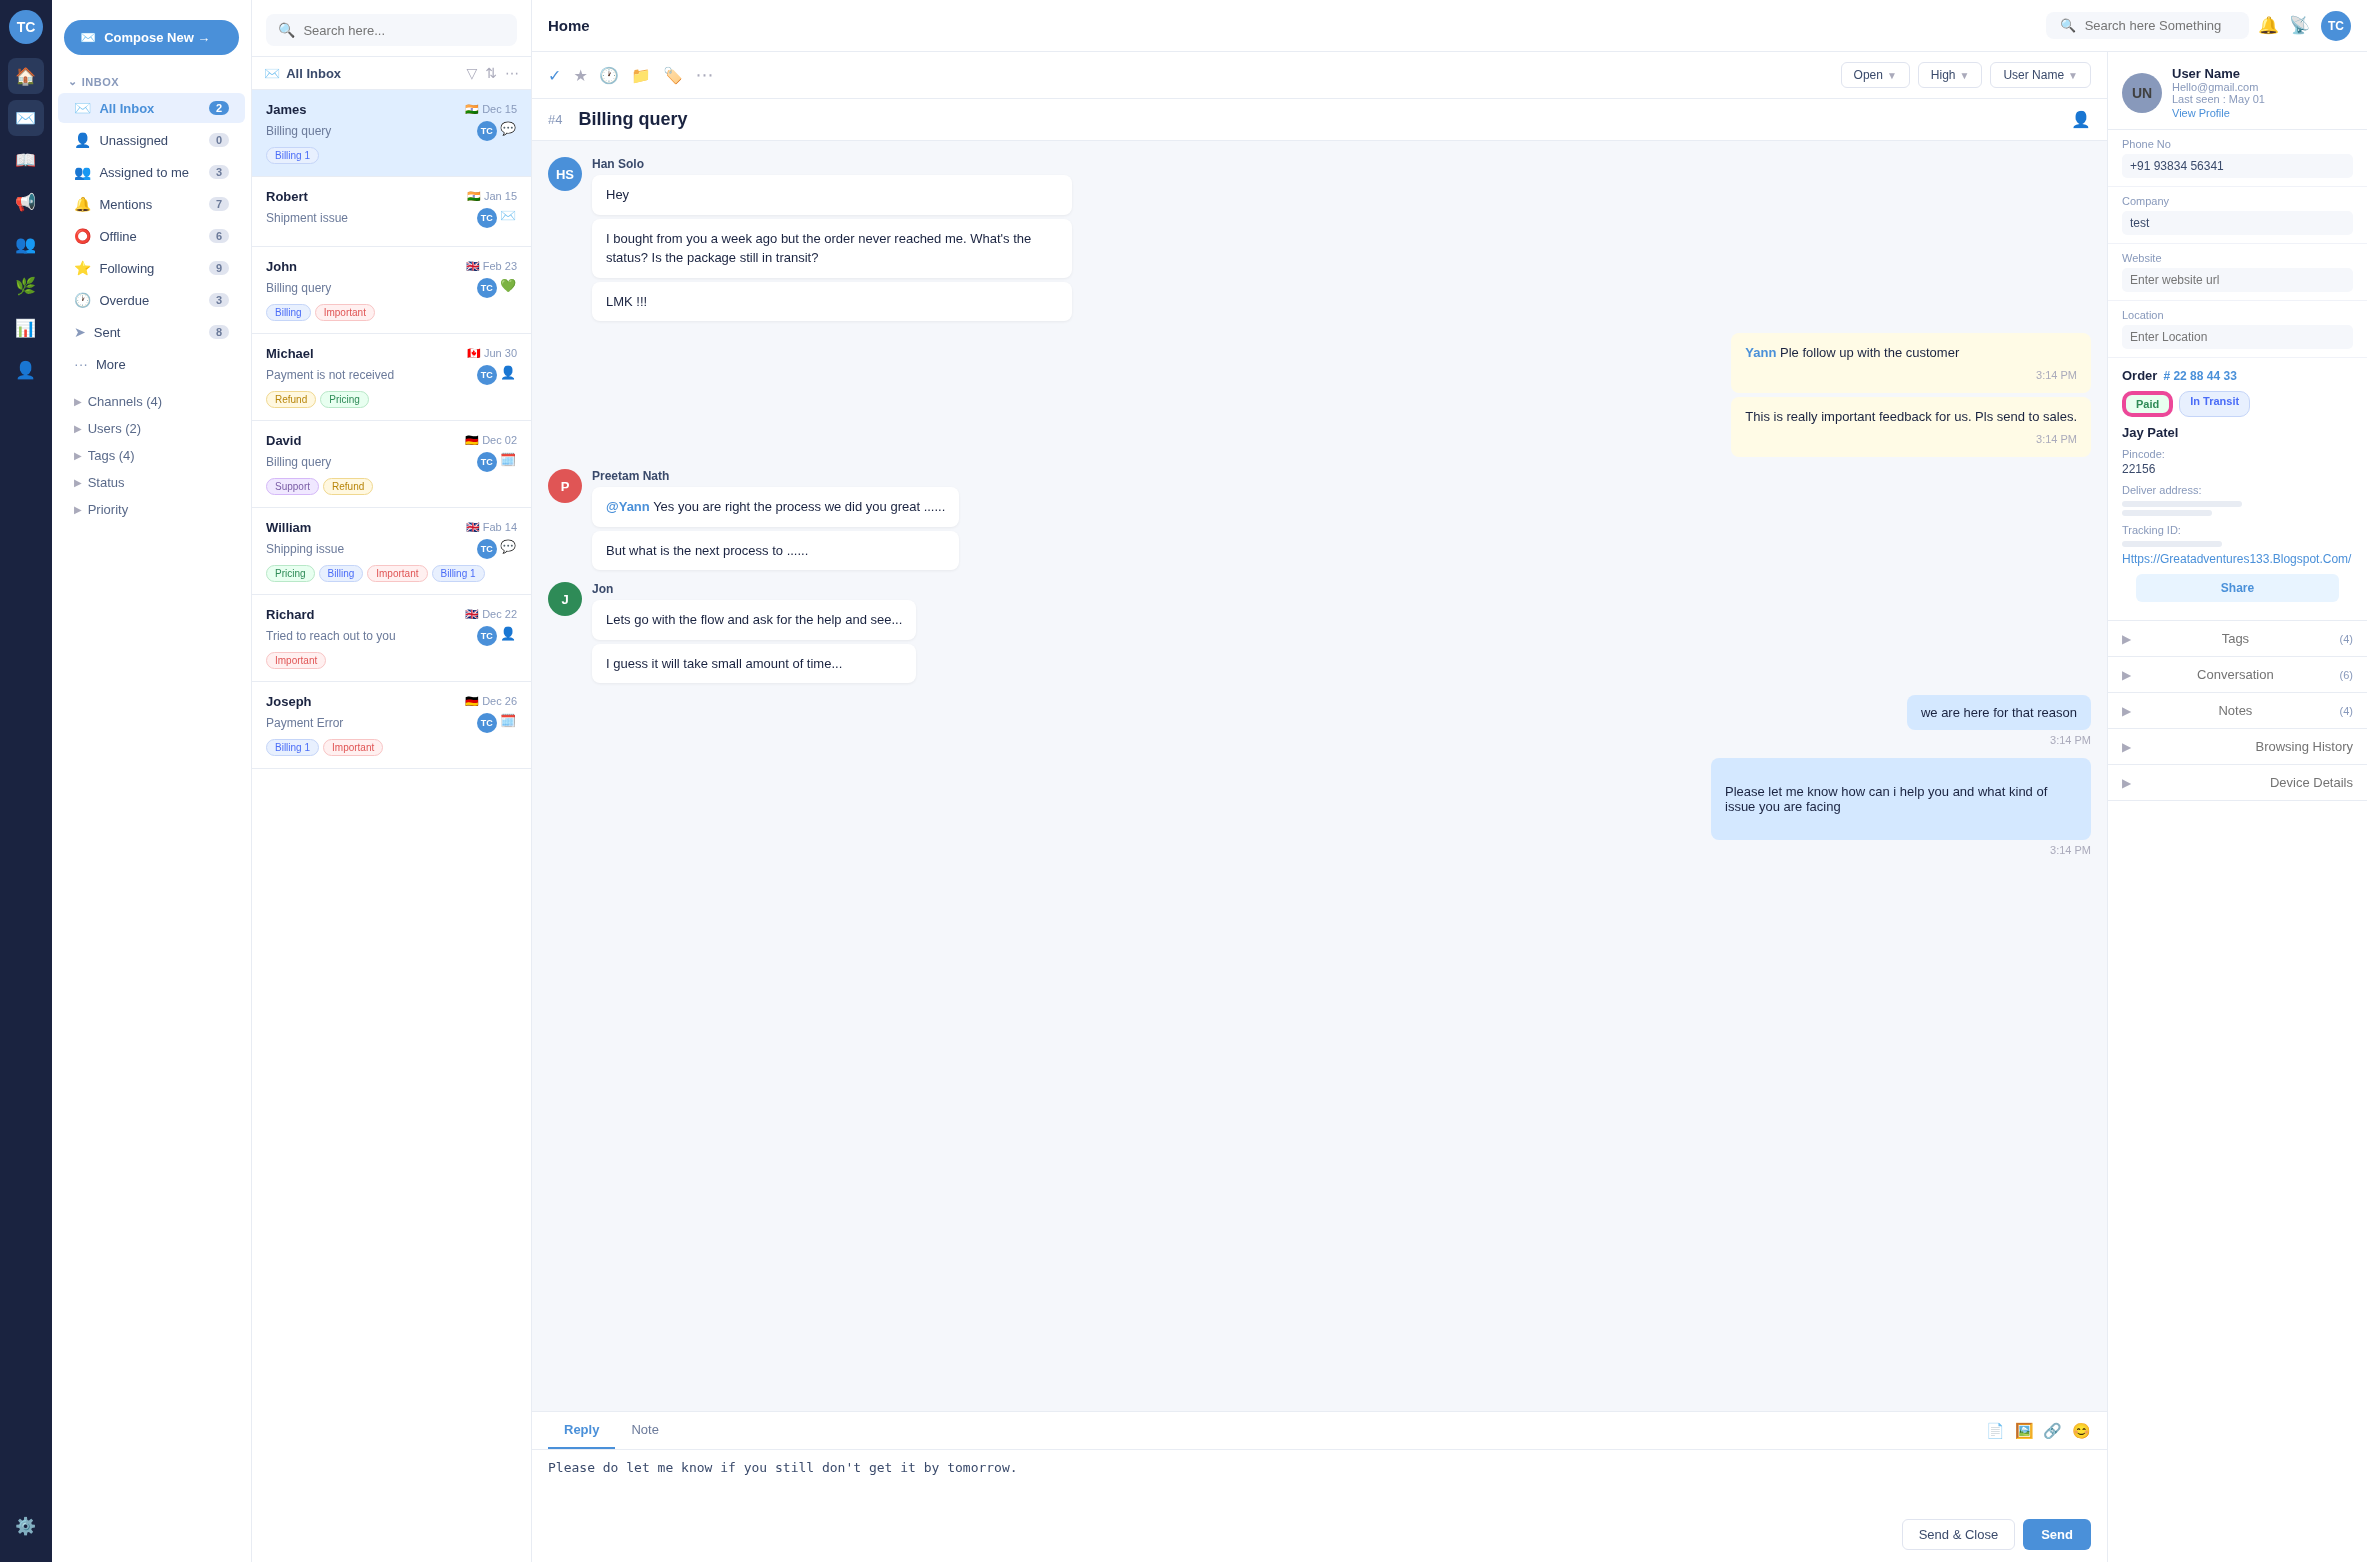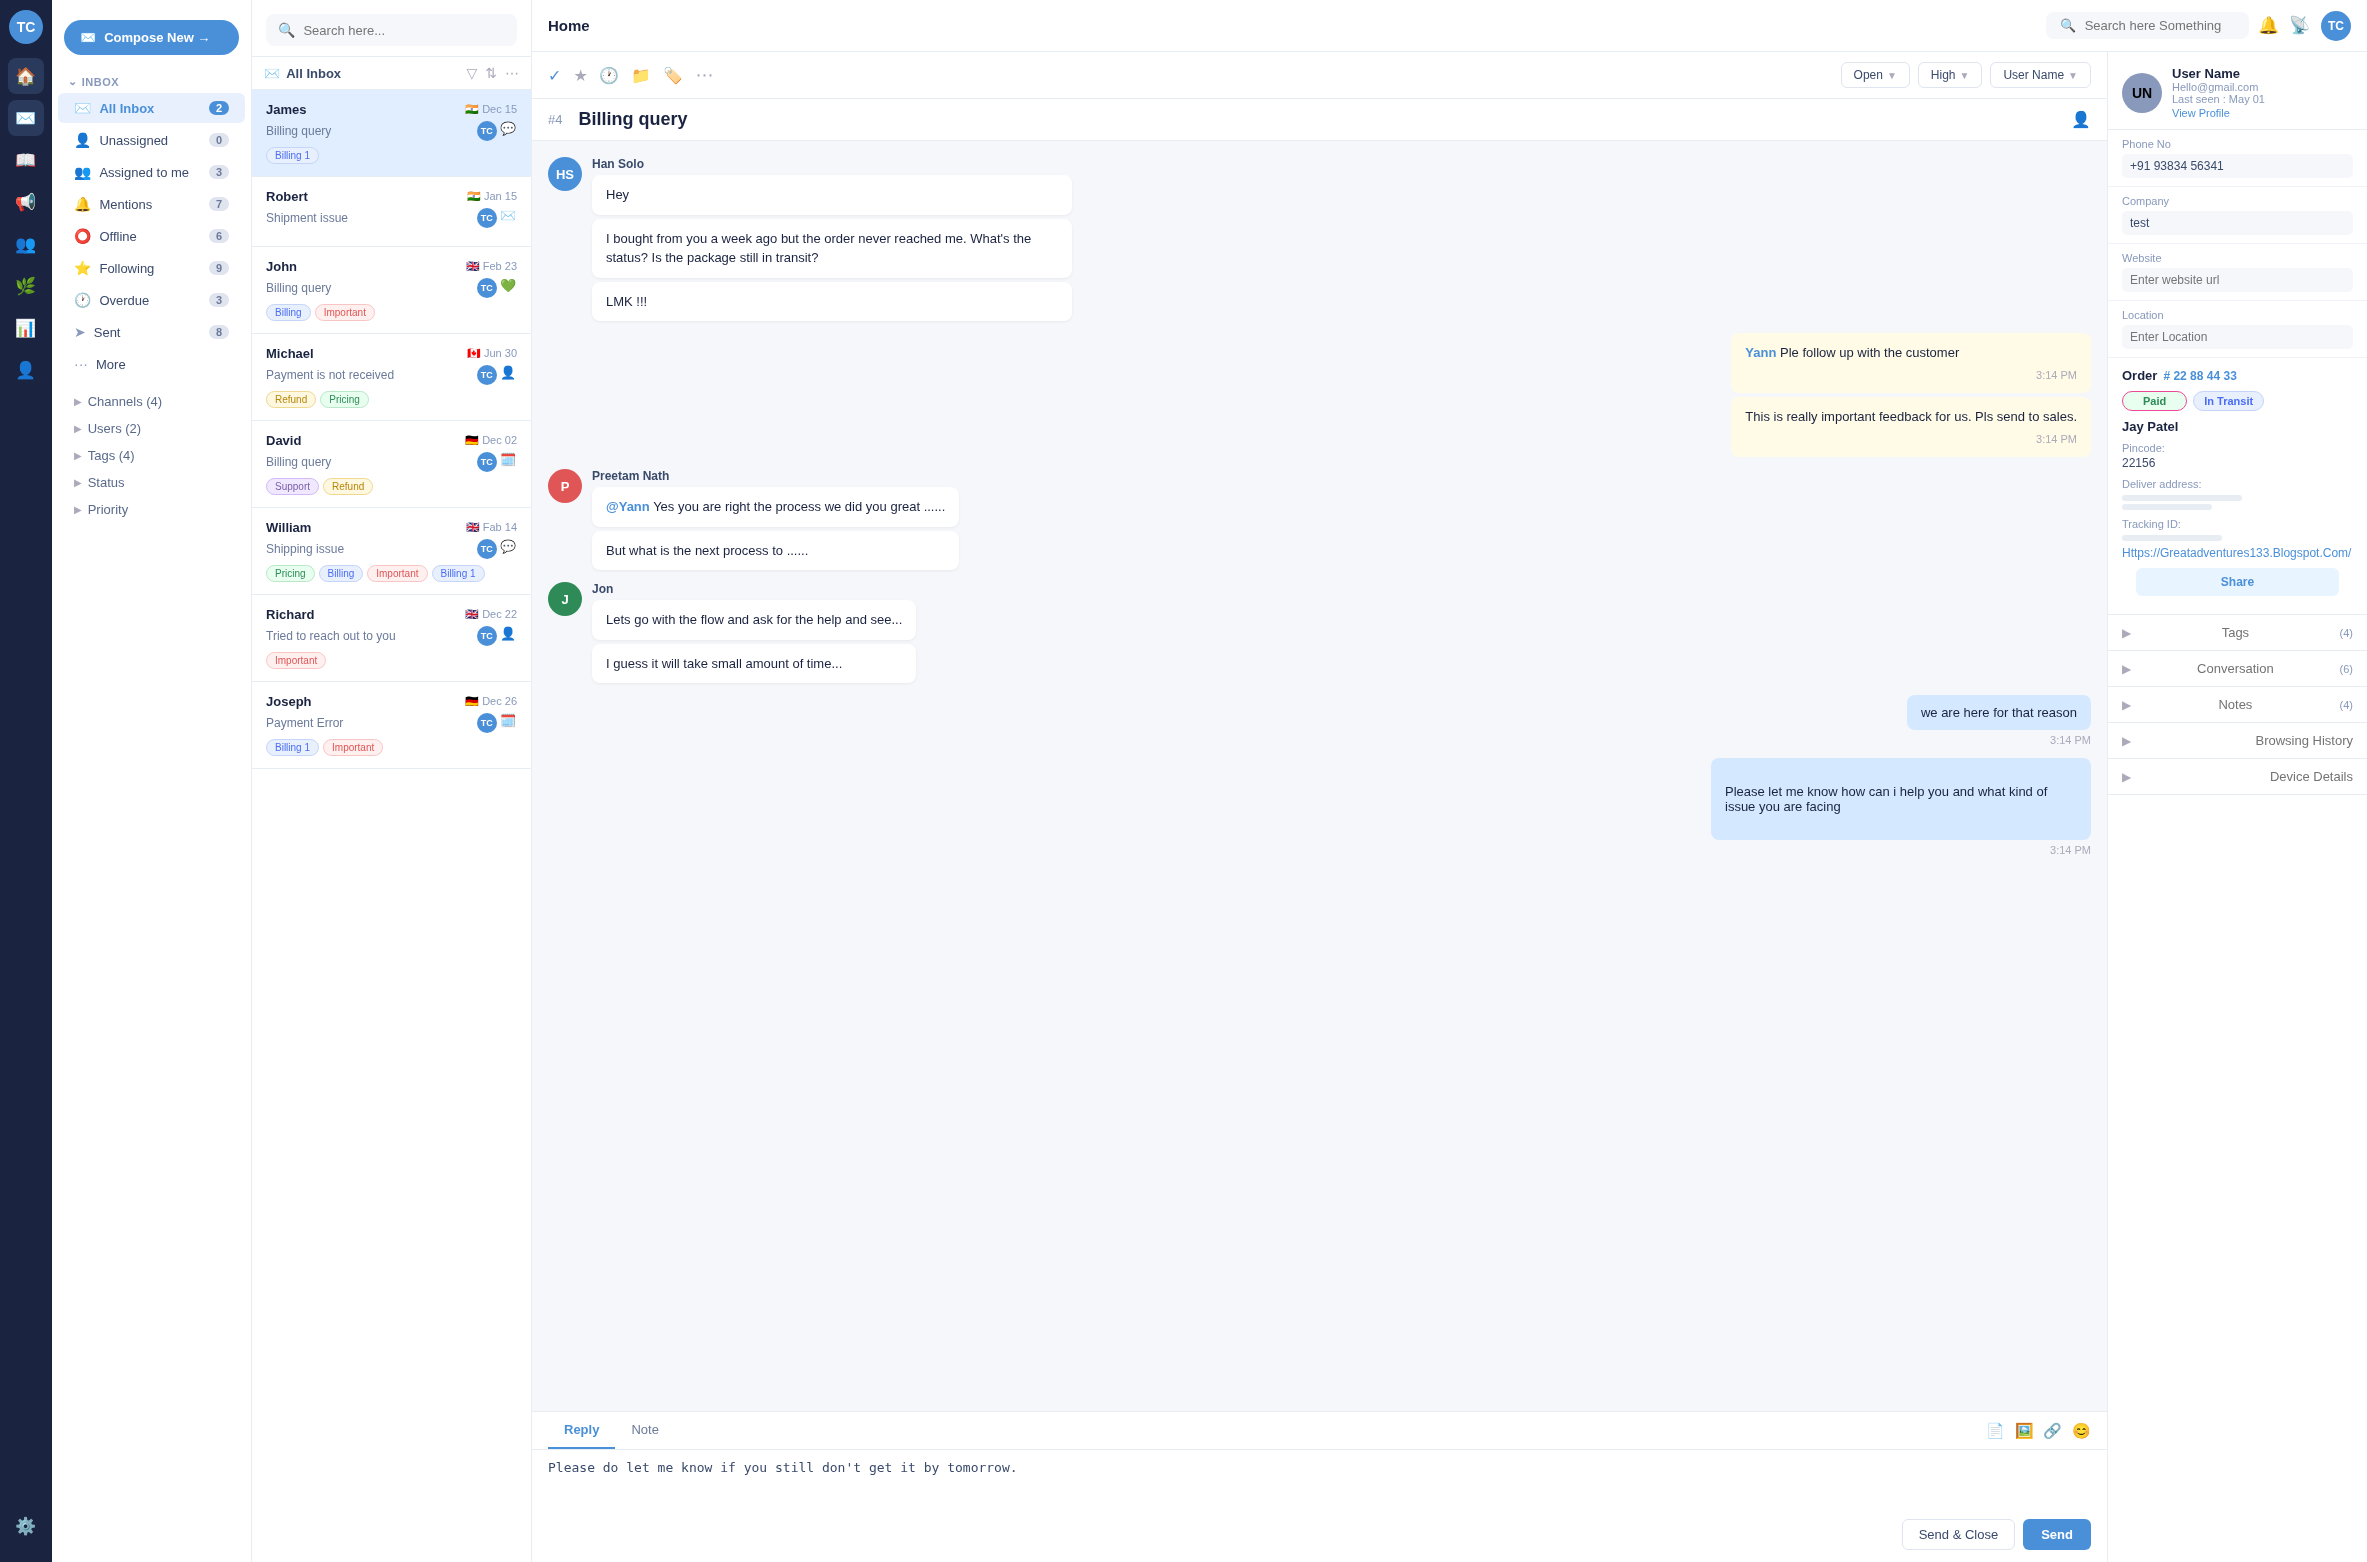--- a/index.html
+++ b/index.html
@@ -78,33 +78,33 @@
     .reply-input { font-size: 13px; color: #3a4a6b; outline: none; min-height: 40px; width: 100%; border: none; resize: none; background: transparent; }
     .reply-footer { display: flex; align-items: center; justify-content: space-between; padding: 8px 16px 12px; }
     .reply-tools { display: flex; gap: 10px; color: #aab; font-size: 16px; }
     .reply-buttons { display: flex; gap: 8px; }
     .btn-secondary { padding: 7px 16px; border: 1px solid #e0e4ef; border-radius: 6px; font-size: 13px; color: #3a4a6b; cursor: pointer; background: #fff; font-weight: 500; }
     .btn-primary { padding: 7px 18px; border: none; border-radius: 6px; font-size: 13px; color: white; cursor: pointer; background: #4a90d9; font-weight: 600; }
 
     
     .right-panel { width: 260px; background: #fff; border-left: 1px solid #e8ecf3; overflow-y: auto; flex-shrink: 0; }
     .rp-header { padding: 14px 14px 10px; display: flex; align-items: center; gap: 10px; border-bottom: 1px solid #e8ecf3; }
-    .rp-avatar { width: 40px; height: 40px; border-radius: 50%; background: #8899bb; display: flex; align-items: center; justify-content: center; color: #000000; font-weight: 700; font-size: 14px; flex-shrink: 0; }
+    .rp-avatar { width: 40px; height: 40px; border-radius: 50%; background: #8899bb; display: flex; align-items: center; justify-content: center; color: #404040; font-weight: 700; font-size: 14px; flex-shrink: 0; }
     .rp-user-name { font-weight: 700; font-size: 13px; color: #1a2340; }
     .rp-user-email { font-size: 11px; color: #8899bb; }
     .rp-user-seen { font-size: 11px; color: #8899bb; }
     .rp-view-profile { font-size: 11px; color: #4a90d9; cursor: pointer; margin-top: 2px; display: block; }
     .rp-field { padding: 8px 14px; border-bottom: 1px solid #f0f2f8; }
     .rp-field-label { font-size: 11px; color: #8899bb; margin-bottom: 4px; font-weight: 500; }
     .rp-field-value { font-size: 12px; color: #3a4a6b; background: #f5f7fb; border-radius: 5px; padding: 5px 8px; }
     .rp-order { padding: 10px 14px; border-bottom: 1px solid #e8ecf3; }
     .rp-order-title { font-size: 13px; font-weight: 700; color: #1a2340; margin-bottom: 8px; display: flex; align-items: center; gap: 6px; }
     .rp-order-num { color: #4a90d9; font-size: 12px; }
     .rp-order-tags { display: flex; gap: 6px; margin-bottom: 8px; }
-    .tag-paid { background: #e8fff0; color: #2e8b57; border: 1px solid #ec4899; padding: 3px 20px; border-radius: 10px; font-size: 11px; font-weight: 600; }
+    .tag-paid { background: #e8fff0; color: #2e8b57; border: 4px solid #ec4899; padding: 3px 10px; border-radius: 10px; font-size: 11px; font-weight: 600; }
     .tag-transit { background: #e8f0fe; color: #4a6cf7; border: 1px solid #c5d5f8; padding: 3px 10px; border-radius: 10px; font-size: 11px; font-weight: 600; }
     .rp-order-customer { font-weight: 700; font-size: 13px; color: #1a2340; margin-bottom: 6px; }
     .rp-order-field { margin-bottom: 4px; }
     .rp-order-field-label { font-size: 11px; color: #8899bb; }
     .rp-order-field-value { font-size: 12px; color: #3a4a6b; }
     .rp-tracking-link { font-size: 12px; color: #4a90d9; text-decoration: none; }
     .rp-share-btn { display: block; width: calc(100% - 28px); margin: 8px 14px; padding: 7px; background: #e8f4ff; color: #4a90d9; border: none; border-radius: 6px; font-size: 12px; cursor: pointer; font-weight: 600; text-align: center; }
     .rp-section { padding: 10px 14px; border-bottom: 1px solid #e8ecf3; display: flex; align-items: center; justify-content: space-between; cursor: pointer; }
     .rp-section-title { font-size: 13px; color: #737373; font-weight: 500; }
     .rp-section-badge { font-size: 11px; color: #8899bb; }

